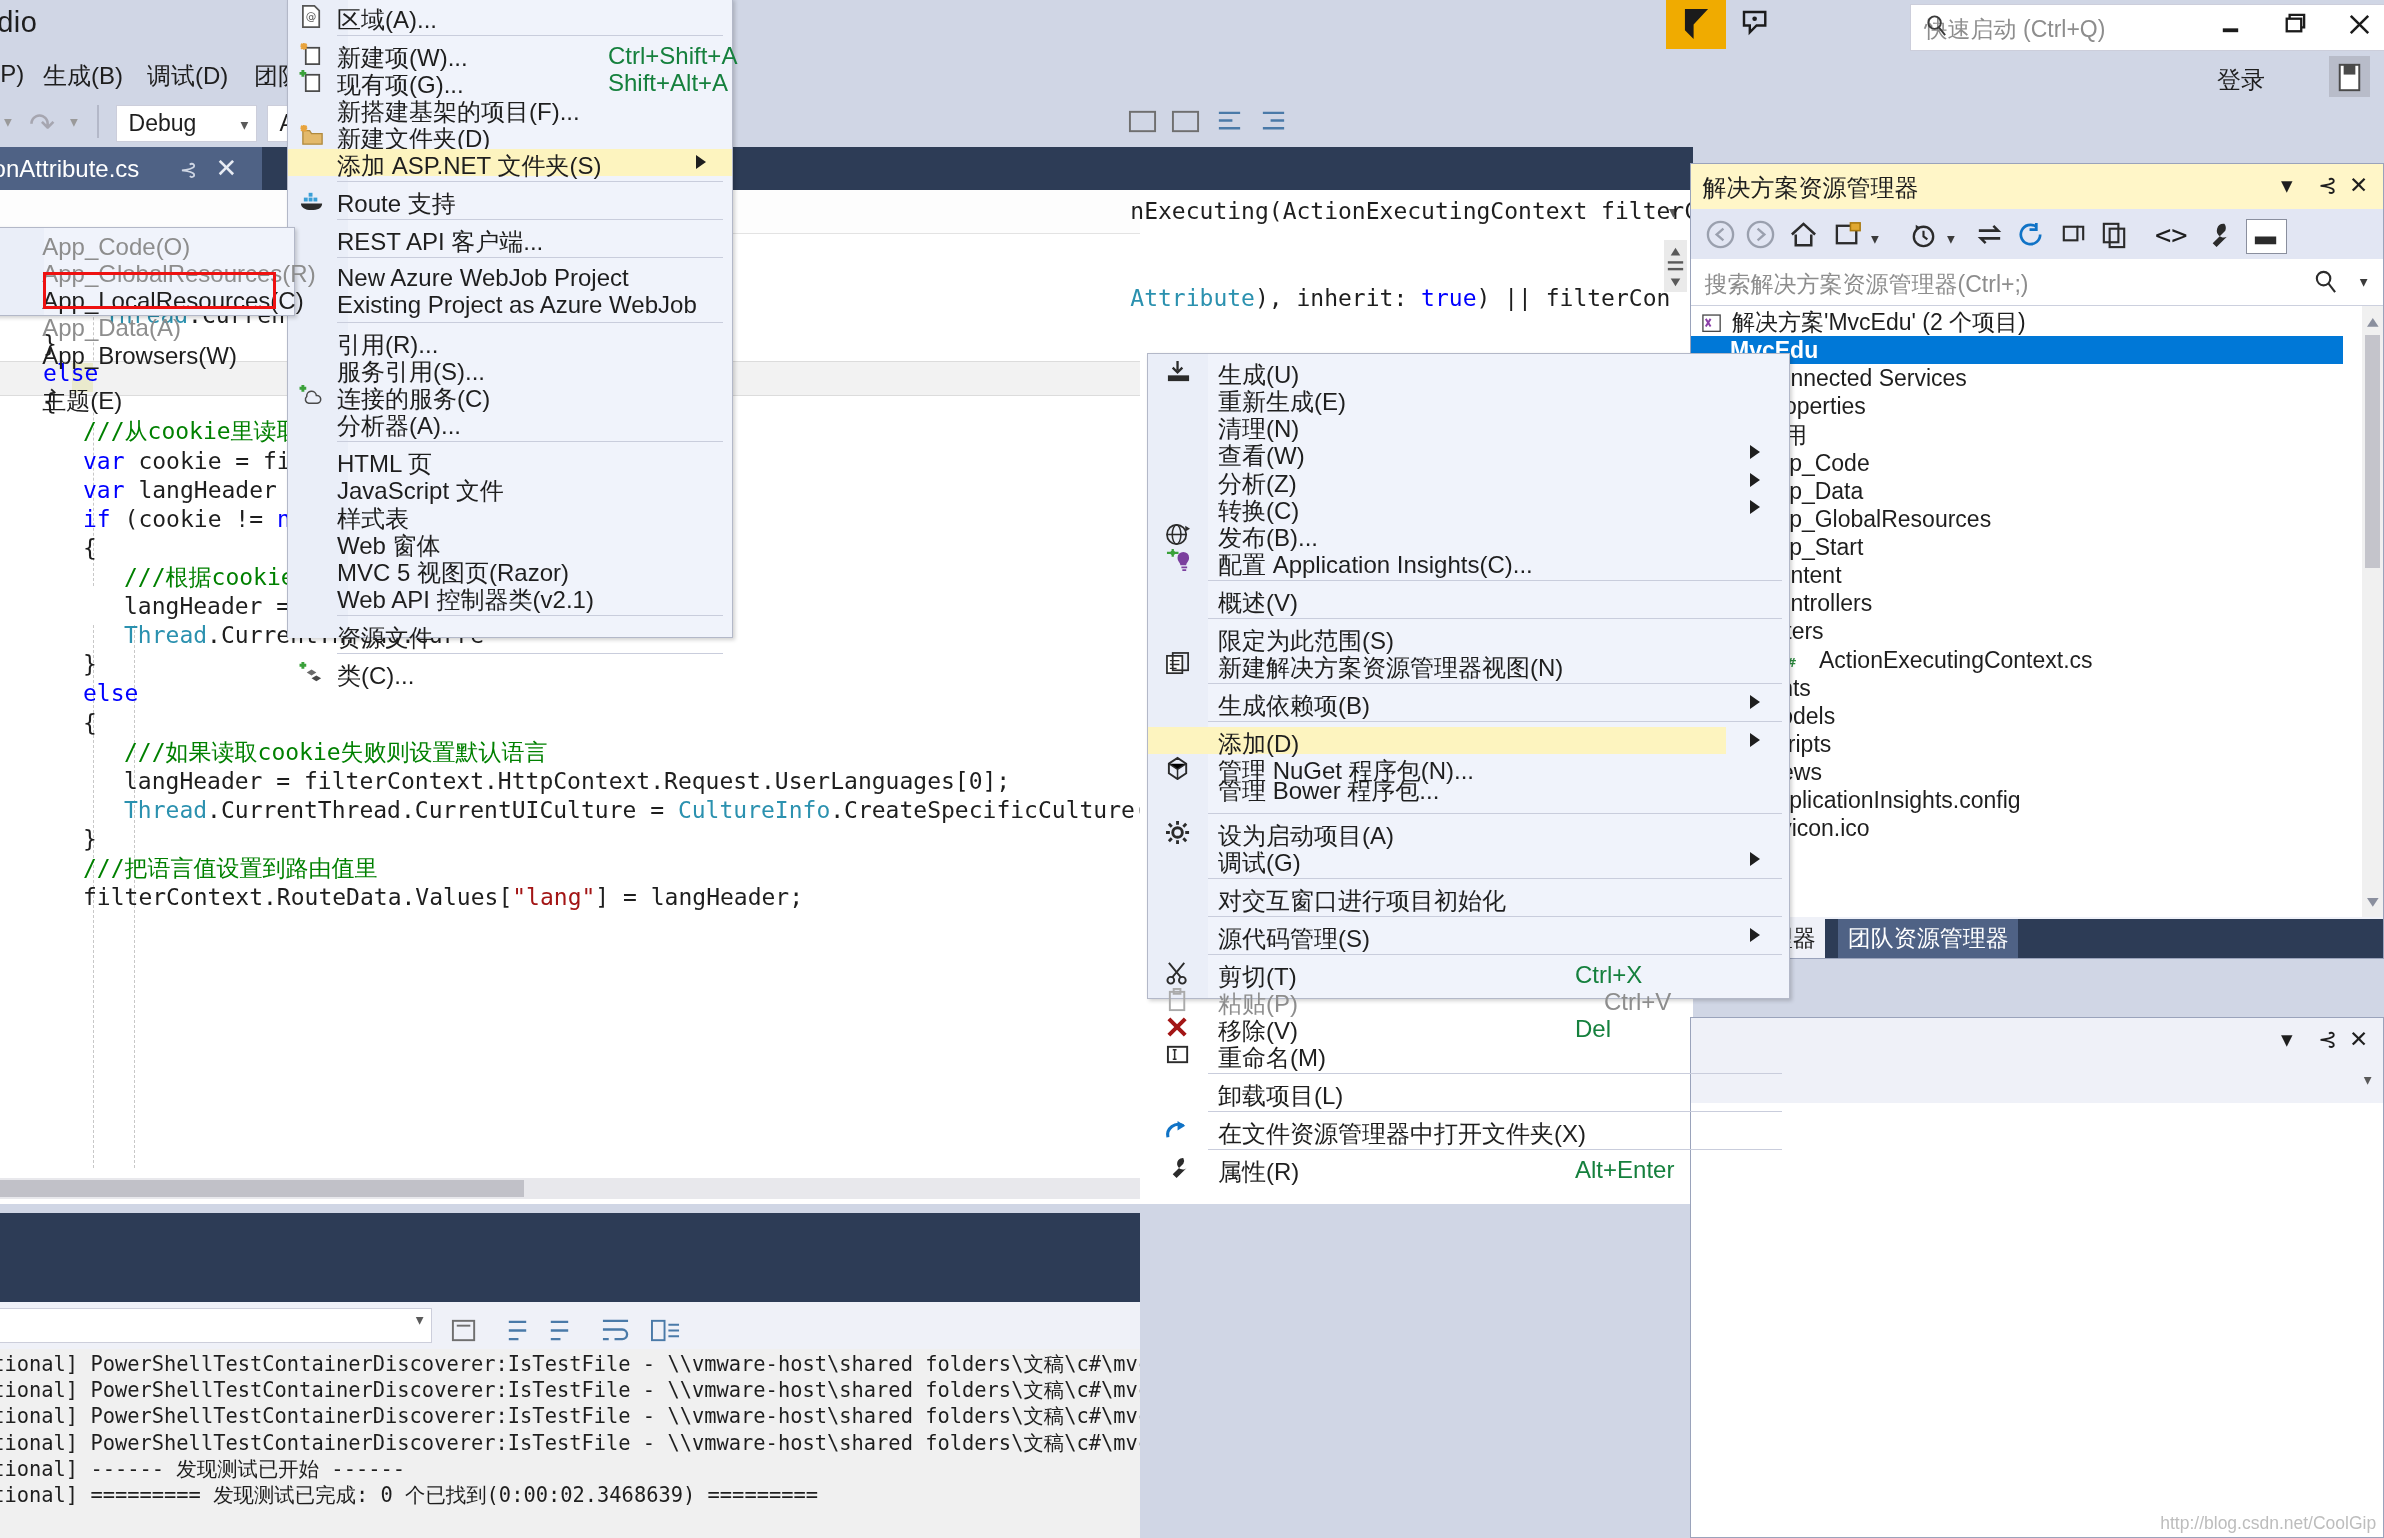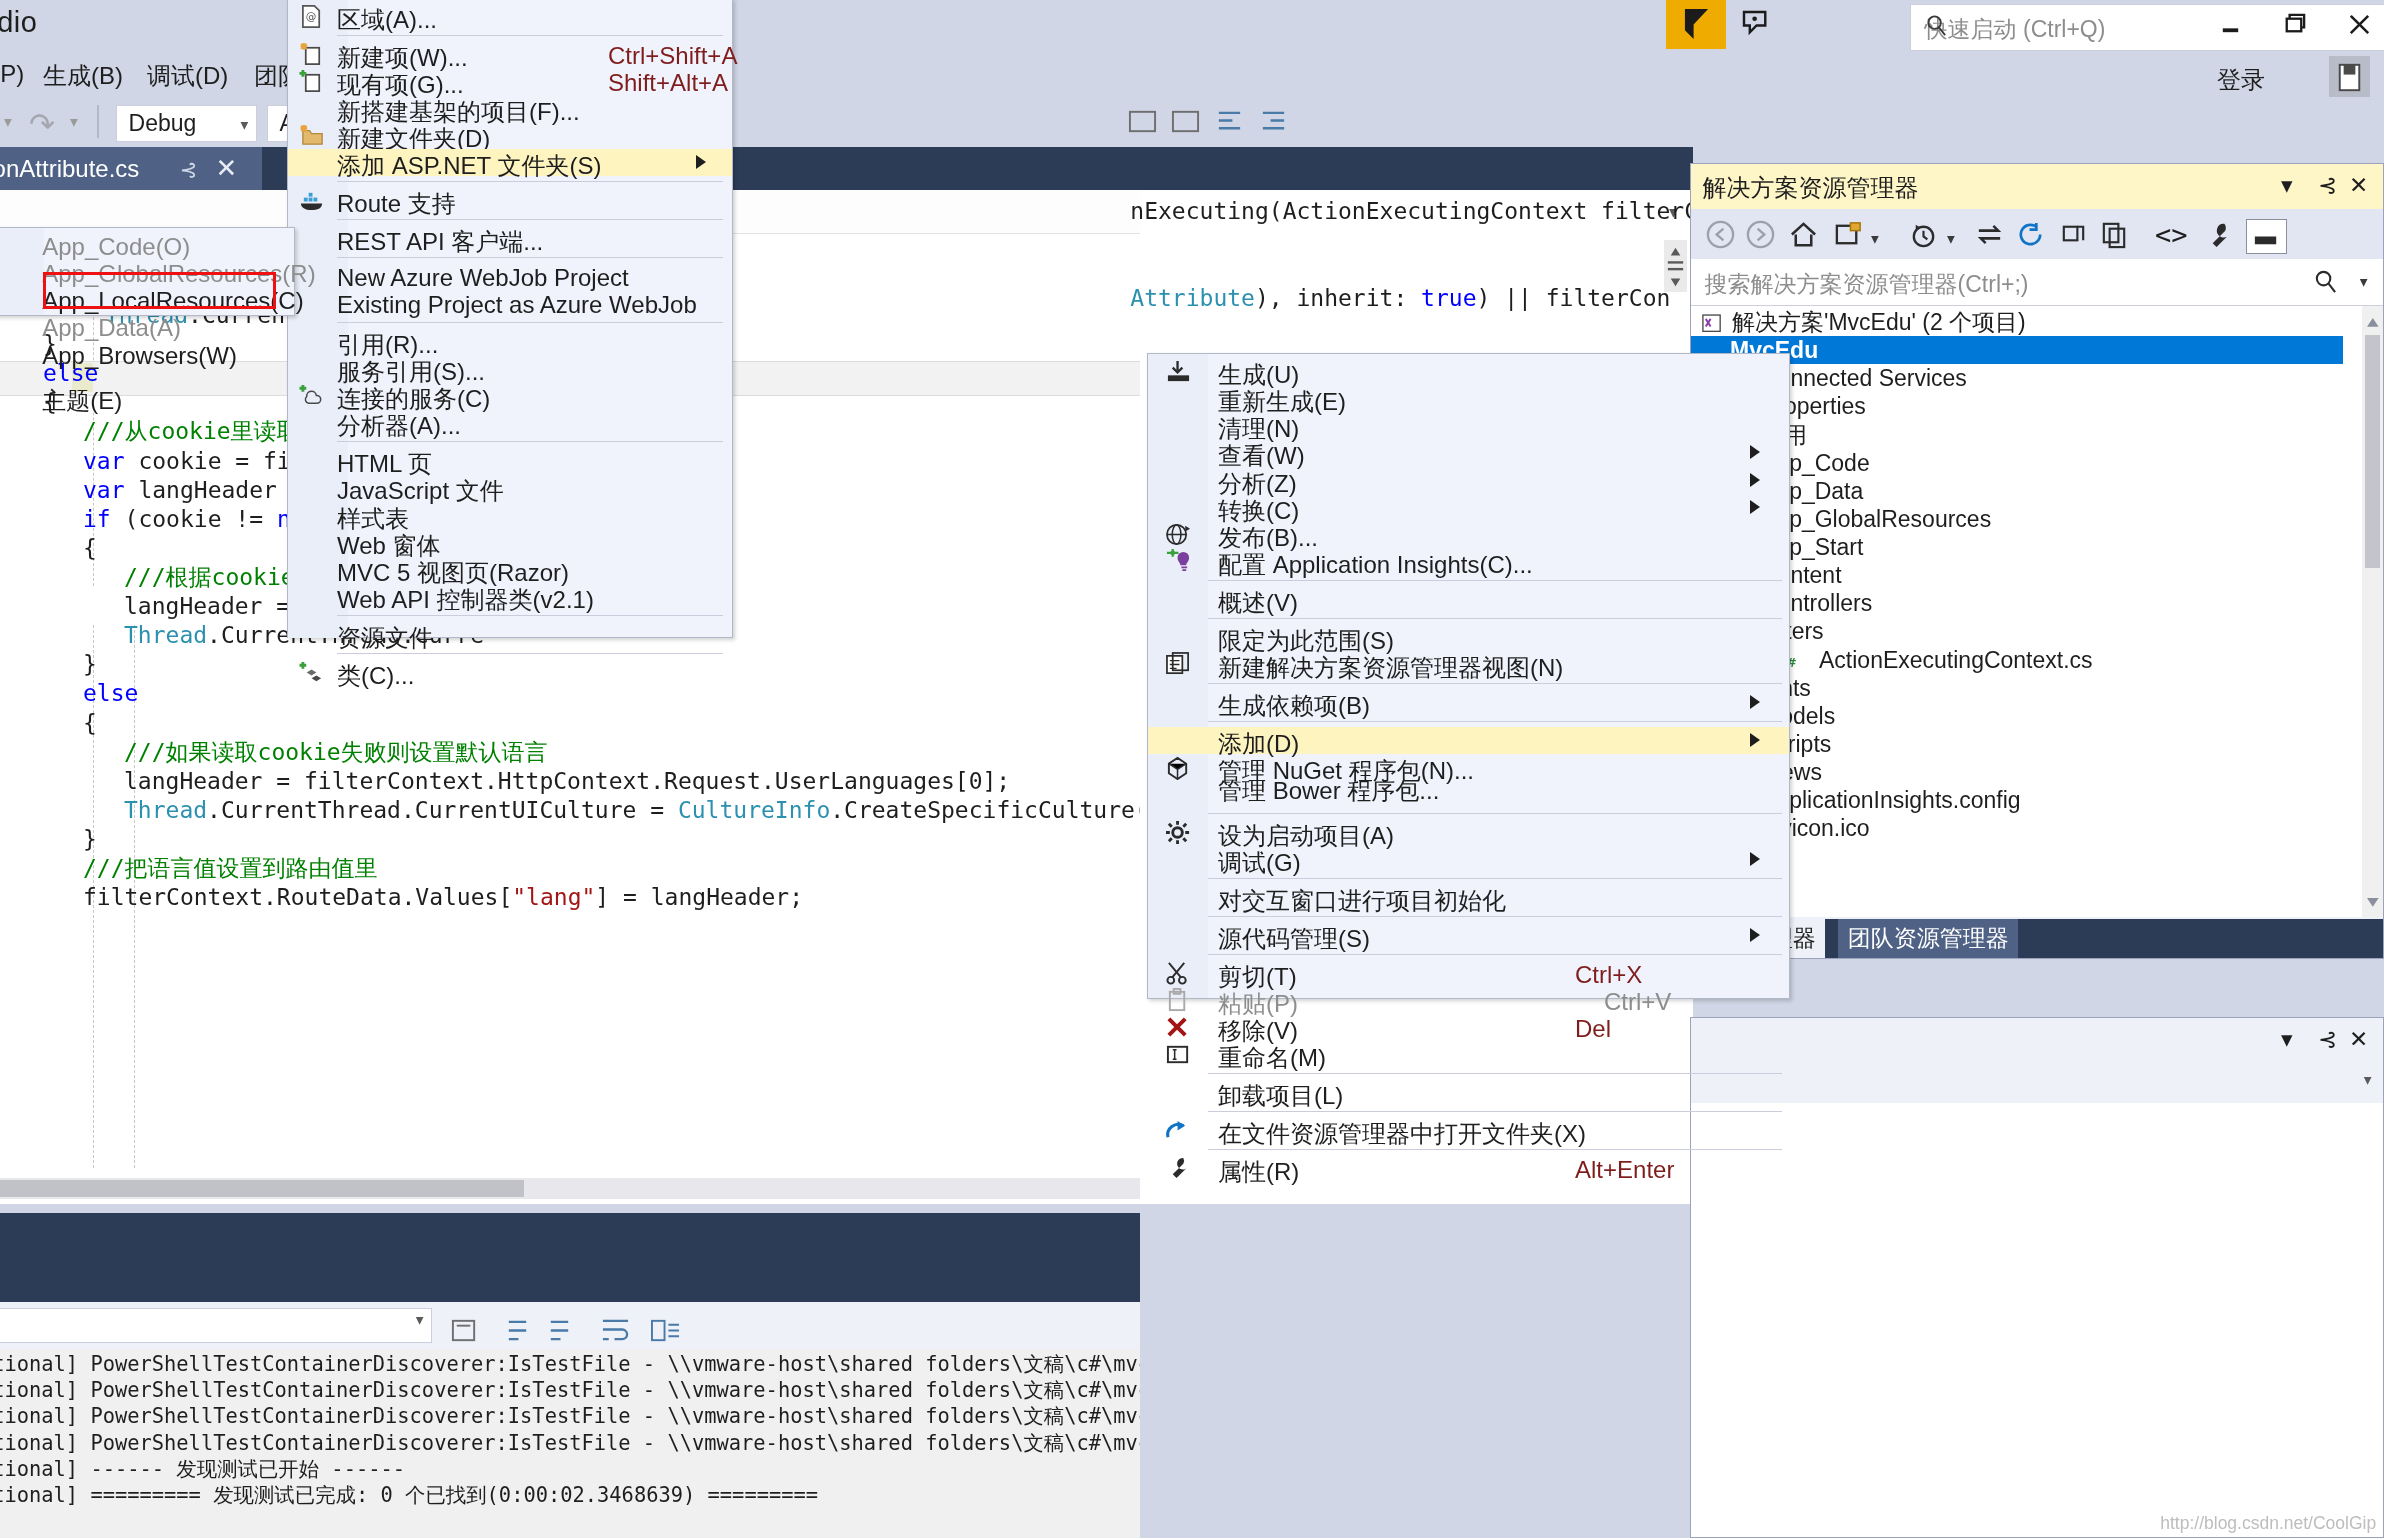--- a/index.html
+++ b/index.html
@@ -128,21 +128,21 @@
   #props-left{position:absolute;left:0;top:85px;width:17.5px;height:434px;background:#eff1f8;}
 
   
   .menu{
     position:absolute;background:#f0f3fb;border:1px solid #b3b8c8;
     box-shadow:1.9px 1.9px 3.9px rgba(0,0,0,.18);box-sizing:border-box;
   }
   .mi-row{position:absolute;left:0;box-sizing:border-box;white-space:nowrap;}
   .mi-row .lbl{position:absolute;top:0;font-size:24px;color:#1e1e1e;}
   .mi-row .lbl.dim{color:#8d8d8d;}
-  .mi-row .sc{position:absolute;top:0;font-size:24px;color:#7f1d1d;}
+  .mi-row .sc{position:absolute;top:0;font-size:24px;color:#15803d;}
   .mi-row .sc.dim{color:#8d8d8d;margin-left:29px;}
   .mi-row.hl{background:#fdf4bf;}
   .mi-row .sub{position:absolute;top:0;width:0;height:0;border-left:10.7px solid #1e1e1e;border-top:7.8px solid transparent;border-bottom:7.8px solid transparent;}
   .sep{position:absolute;height:1px;background:#c9cddc;}
   .mico{position:absolute;}
 
   
   .icostrip{position:absolute;left:0;top:0;width:60px;background:#eaeef8;}
 
   
@@ -686,21 +686,21 @@
               <path d="M6 9 h10 M6 13 h10 M6 17 h7" stroke="#2b2b2b" stroke-width="1.4"></path>
             </svg></span>
           <span class="lbl" style="left: 70px; top: 1px;">新建解决方案资源管理器视图(N)</span>
         </div>
         <div class="sep" style="top: 329px; left: 60px; width: 574px;"></div>
         <div class="mi-row" style="top: 335px; height: 27px; width: 641px;">
           <span class="lbl" style="left: 70px; top: 1px;">生成依赖项(B)</span>
           <span class="sub" style="left: 602px; top: 5.8px;"></span>
         </div>
         <div class="sep" style="top: 367px; left: 60px; width: 574px;"></div>
-        <div class="mi-row hl" style="top: 373px; height: 27px; width: 641px;">
+        <div class="mi-row hl" style="top: 373px; height: 27px; width: 578px;">
           <span class="lbl" style="left: 70px; top: 1px;">添加(D)</span>
           <span class="sub" style="left: 602px; top: 5.8px;"></span>
         </div>
         <div class="mi-row" style="top: 400px; height: 27px; width: 641px;">
           <span class="mico" style="left: 15.5px; top: 1px;"><svg width="29" height="25" viewBox="0 0 30 26">
               <path d="M5 9 l9 -6 l9 6 v10 l-9 6 l-9 -6z" fill="none" stroke="#2b2b2b" stroke-width="2"></path>
               <path d="M5 9 l9 6 l9 -6 M14 15 v10" stroke="#2b2b2b" stroke-width="1.6"></path>
             </svg></span>
           <span class="lbl" style="left: 70px; top: 1px;">管理 NuGet 程序包(N)...</span>
         </div>

